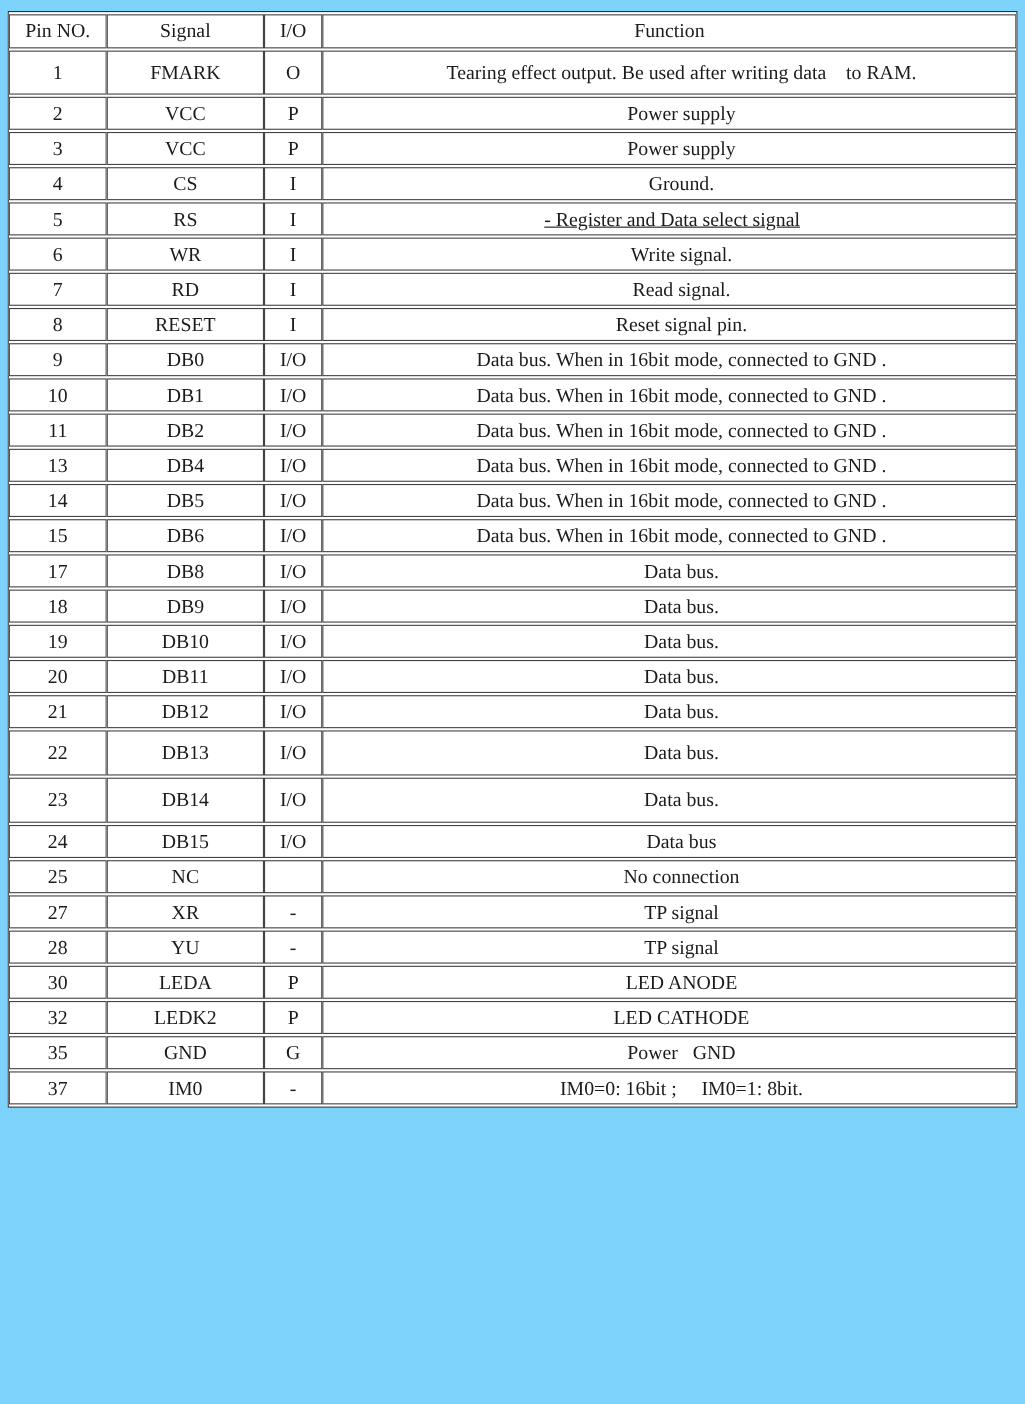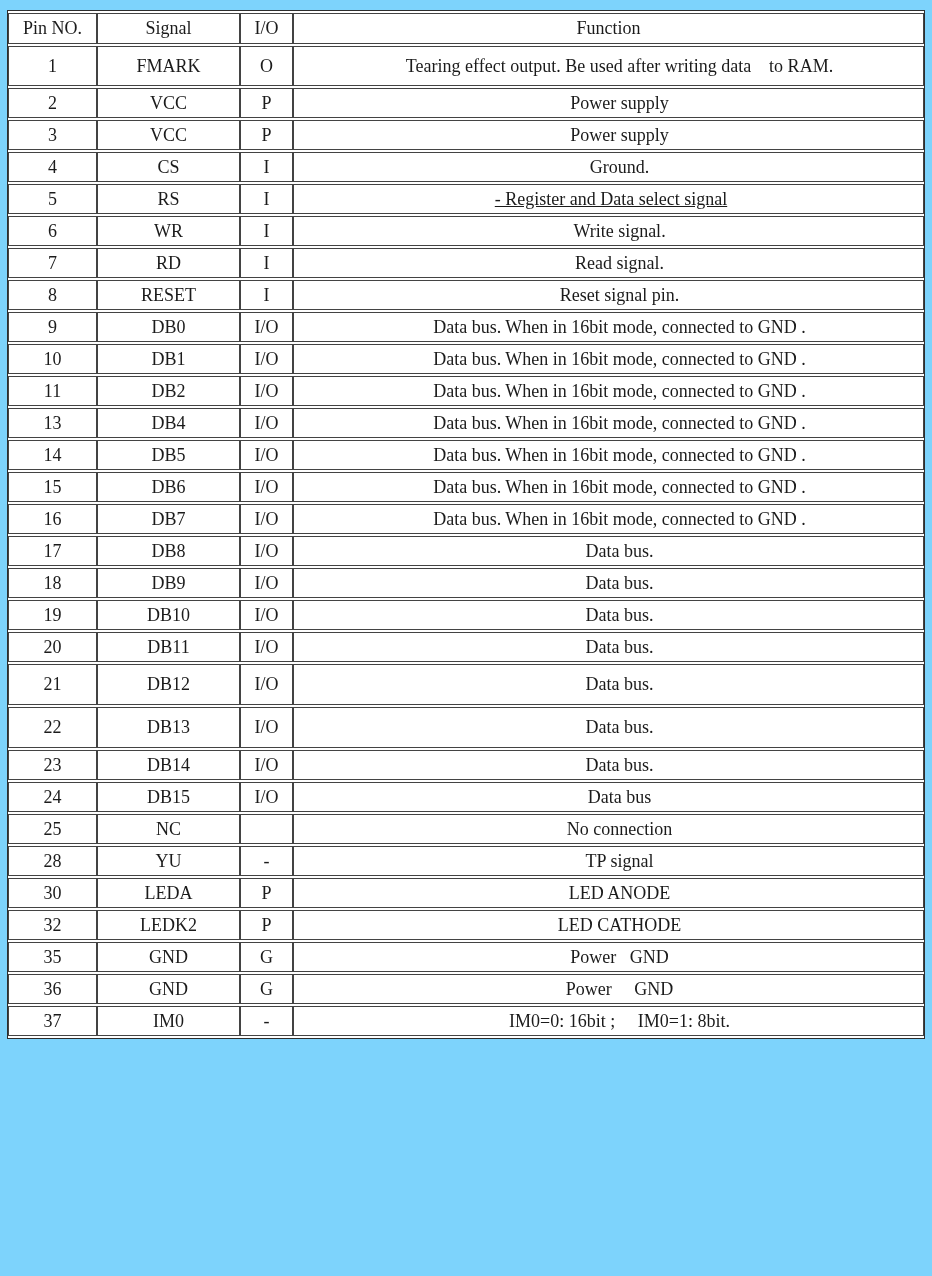--- a/index.html
+++ b/index.html
@@ -156,26 +156,20 @@
           <td class="io">I/O</td>
           <td class="fn">Data bus. When in 16bit mode, connected to GND .</td>
         </tr>
         <tr>
           <td class="pin">15</td>
           <td class="sig">DB6</td>
           <td class="io">I/O</td>
           <td class="fn">Data bus. When in 16bit mode, connected to GND .</td>
         </tr>
         <tr>
-          <td class="pin">16</td>
-          <td class="sig">DB7</td>
-          <td class="io">I/O</td>
-          <td class="fn">Data bus. When in 16bit mode, connected to GND .</td>
-        </tr>
-        <tr>
           <td class="pin">17</td>
           <td class="sig">DB8</td>
           <td class="io">I/O</td>
           <td class="fn">Data bus.</td>
         </tr>
         <tr>
           <td class="pin">18</td>
           <td class="sig">DB9</td>
           <td class="io">I/O</td>
           <td class="fn">Data bus.</td>
@@ -216,20 +210,26 @@
           <td class="io">I/O</td>
           <td class="fn">Data bus</td>
         </tr>
         <tr>
           <td class="pin">25</td>
           <td class="sig">NC</td>
           <td class="io"></td>
           <td class="fn">No connection</td>
         </tr>
         <tr>
+          <td class="pin">27</td>
+          <td class="sig">XR</td>
+          <td class="io">-</td>
+          <td class="fn">TP signal</td>
+        </tr>
+        <tr>
           <td class="pin">28</td>
           <td class="sig">YU</td>
           <td class="io">-</td>
           <td class="fn">TP signal</td>
         </tr>
         <tr>
           <td class="pin">30</td>
           <td class="sig">LEDA</td>
           <td class="io">P</td>
           <td class="fn">LED ANODE</td>
@@ -240,26 +240,20 @@
           <td class="io">P</td>
           <td class="fn">LED CATHODE</td>
         </tr>
         <tr>
           <td class="pin">35</td>
           <td class="sig">GND</td>
           <td class="io">G</td>
           <td class="fn">Power   GND</td>
         </tr>
         <tr>
-          <td class="pin">36</td>
-          <td class="sig">GND</td>
-          <td class="io">G</td>
-          <td class="fn">Power     GND</td>
-        </tr>
-        <tr>
           <td class="pin">37</td>
           <td class="sig">IM0</td>
           <td class="io">-</td>
           <td class="fn">IM0=0: 16bit ;     IM0=1: 8bit.</td>
         </tr>
       </tbody>
   </table>
 </div>
 
 </body></html>

